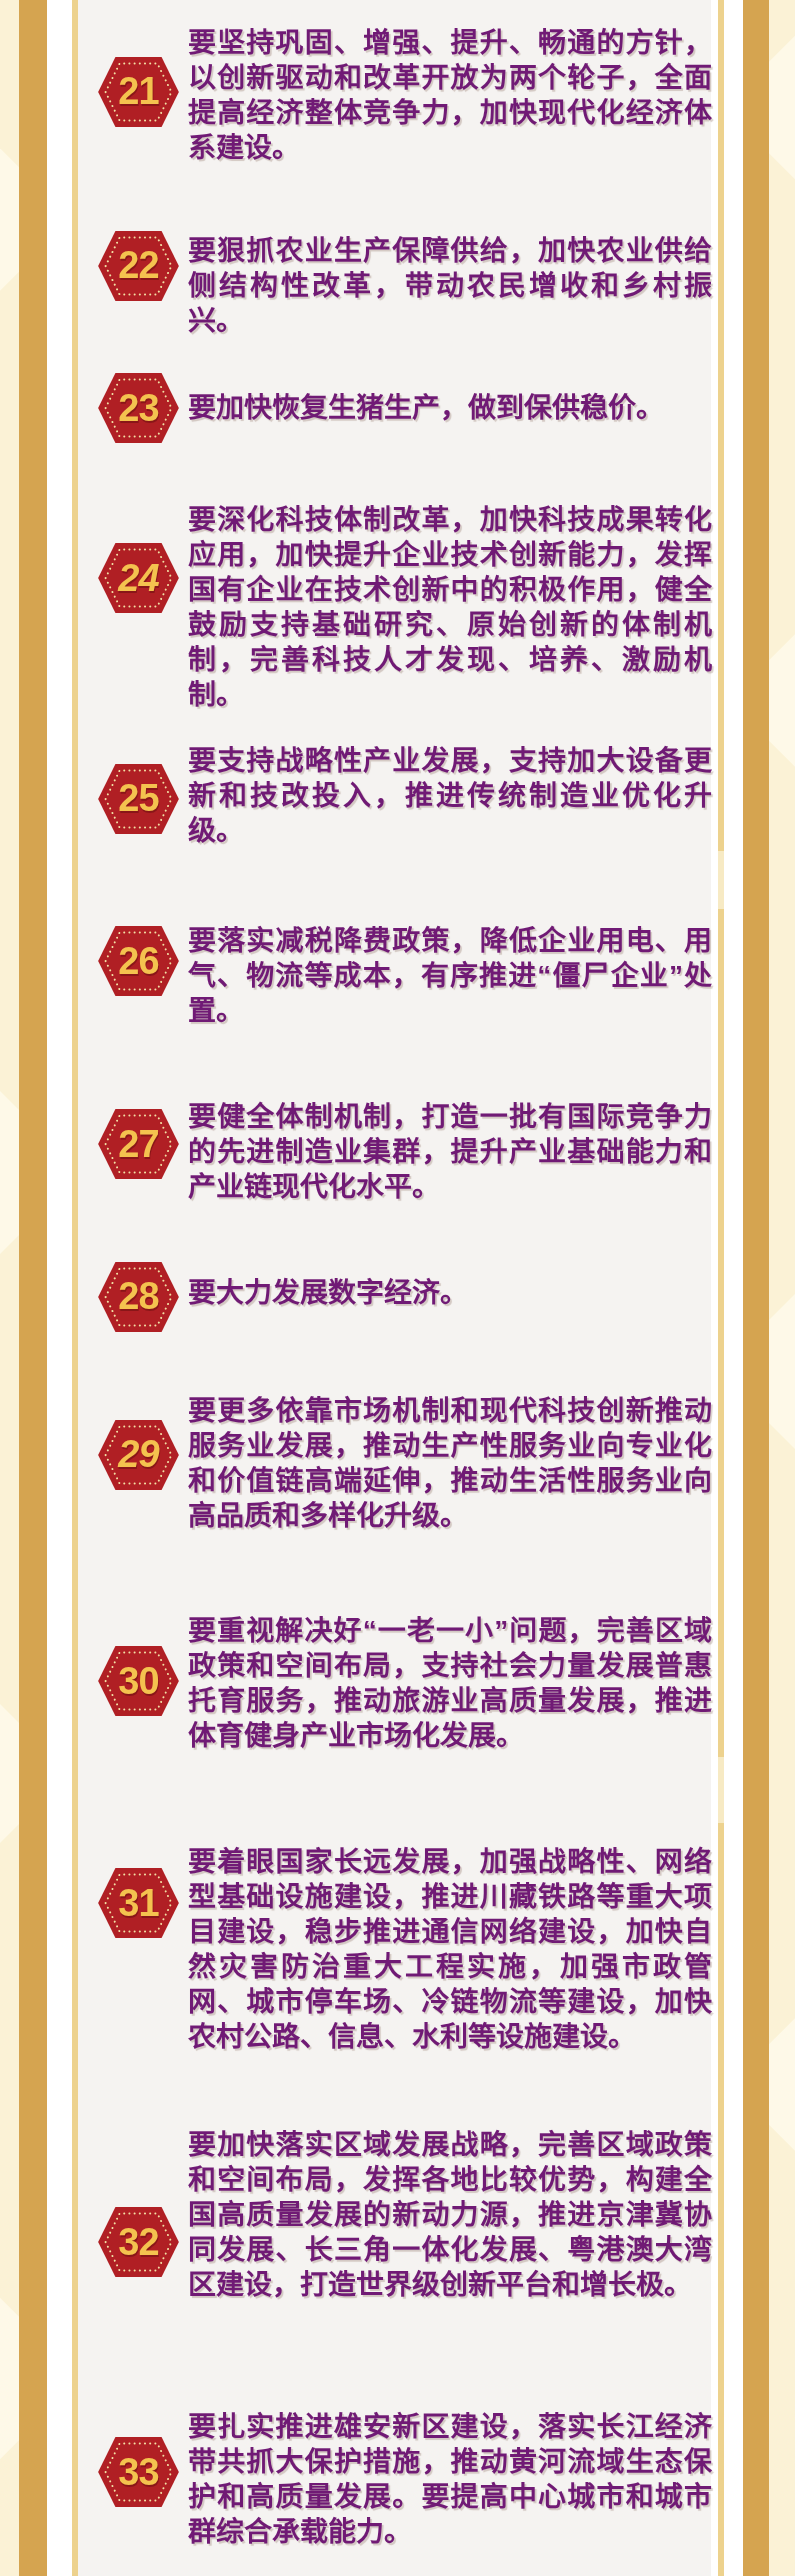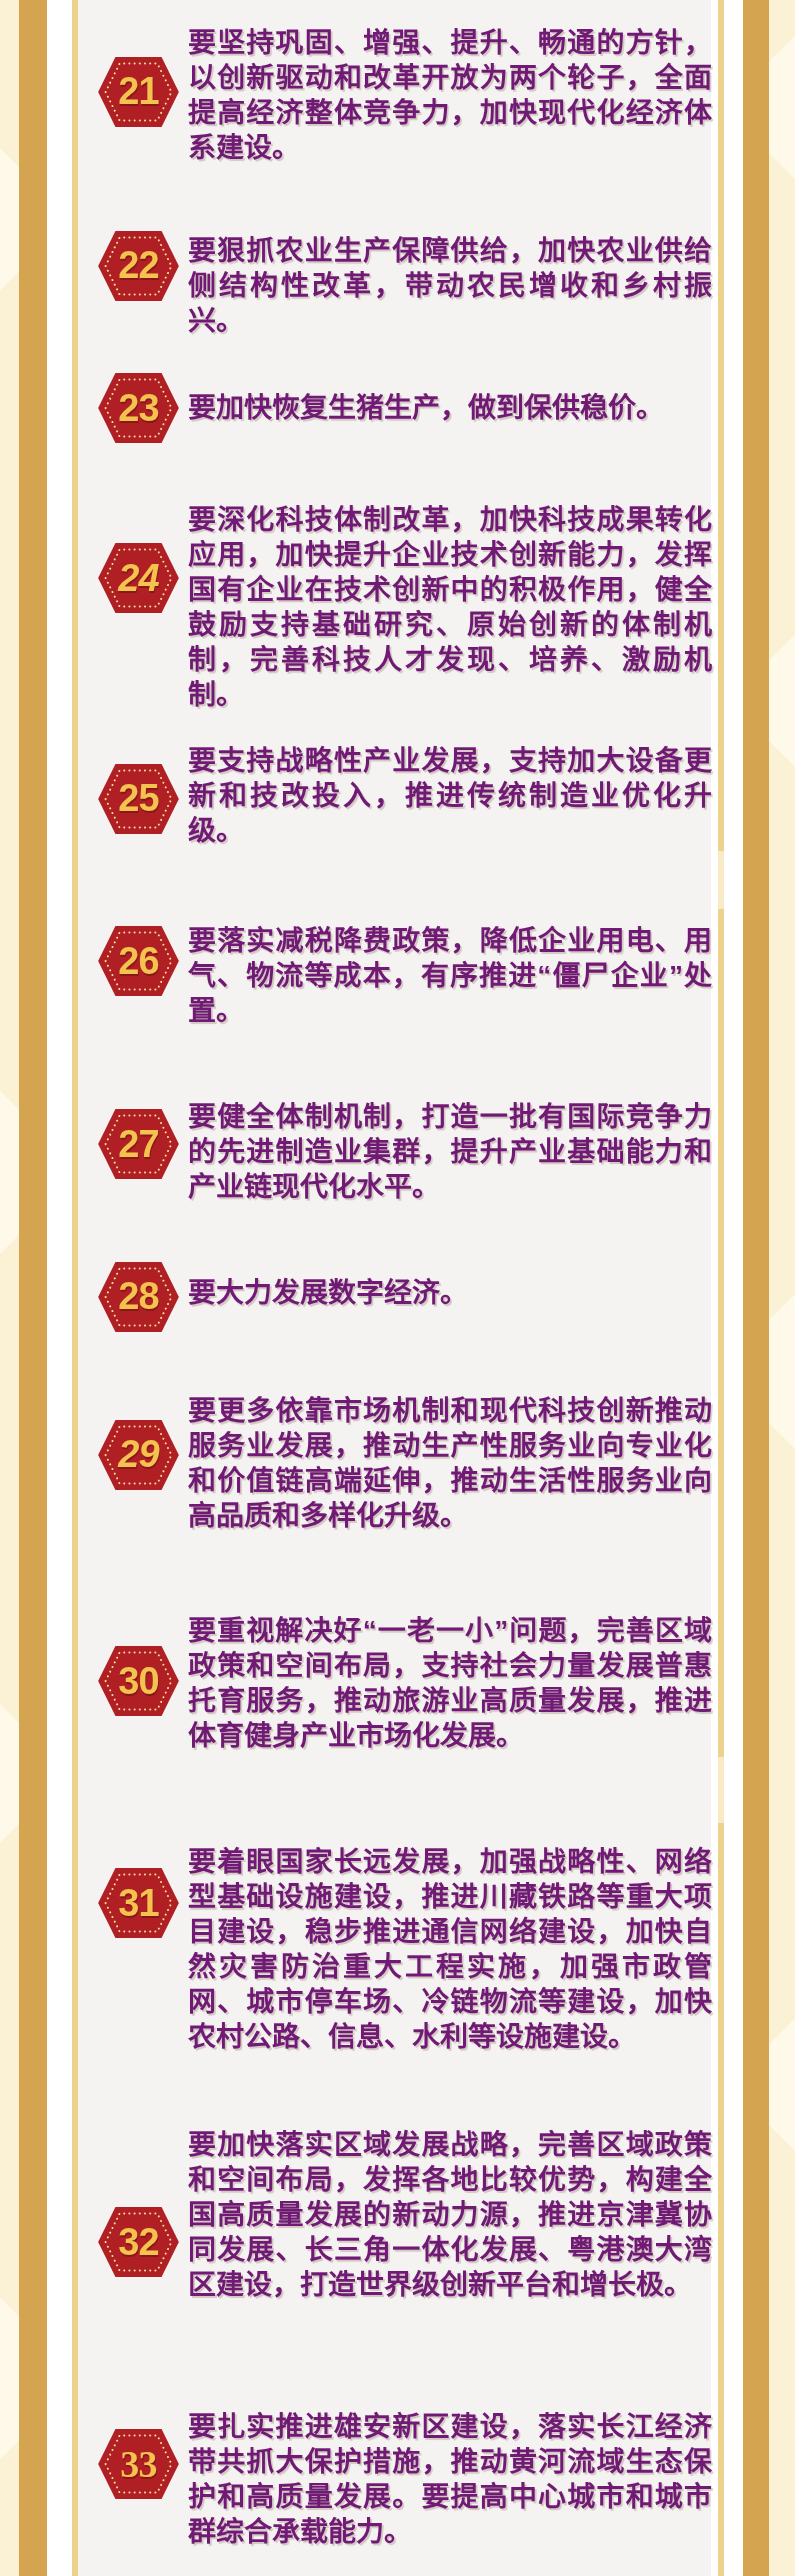--- a/index.html
+++ b/index.html
@@ -198,21 +198,21 @@
       <svg viewBox="0 0 98 85">
         <polygon points="0,42.5 21,0 77,0 98,42.5 77,85 21,85" fill="#B01F24"></polygon>
         <polygon points="9,42.5 26,8 72,8 89,42.5 72,77 26,77" fill="none" stroke="#F2DFA4" stroke-width="2.4" stroke-dasharray="0.1,6.2" stroke-linecap="round"></polygon>
       </svg>
       <span class="num">32</span>
     </div>
     <div class="itext">要加快落实区域发展战略，完善区域政策和空间布局，发挥各地比较优势，构建全国高质量发展的新动力源，推进京津冀协同发展、长三角一体化发展、粤港澳大湾区建设，打造世界级创新平台和增长极。</div>
   </div>
 
   <div class="item" style="top:2409px;">
-    <div class="badge" style="top:20px;font-family:Liberation Serif, serif;">
+    <div class="badge" style="top:28px;">
       <svg viewBox="0 0 98 85">
         <polygon points="0,42.5 21,0 77,0 98,42.5 77,85 21,85" fill="#B01F24"></polygon>
         <polygon points="9,42.5 26,8 72,8 89,42.5 72,77 26,77" fill="none" stroke="#F2DFA4" stroke-width="2.4" stroke-dasharray="0.1,6.2" stroke-linecap="round"></polygon>
       </svg>
       <span class="num">33</span>
     </div>
     <div class="itext">要扎实推进雄安新区建设，落实长江经济带共抓大保护措施，推动黄河流域生态保护和高质量发展。要提高中心城市和城市群综合承载能力。</div>
   </div>
 
 </div>

